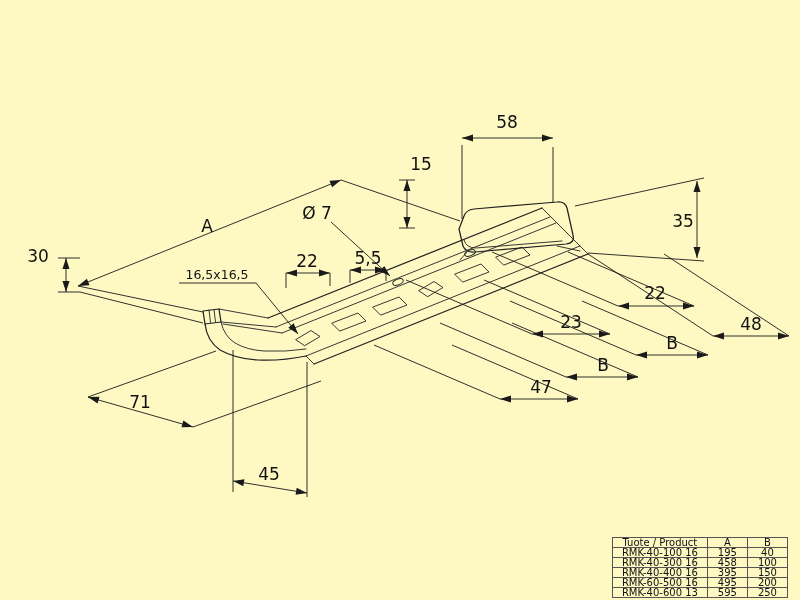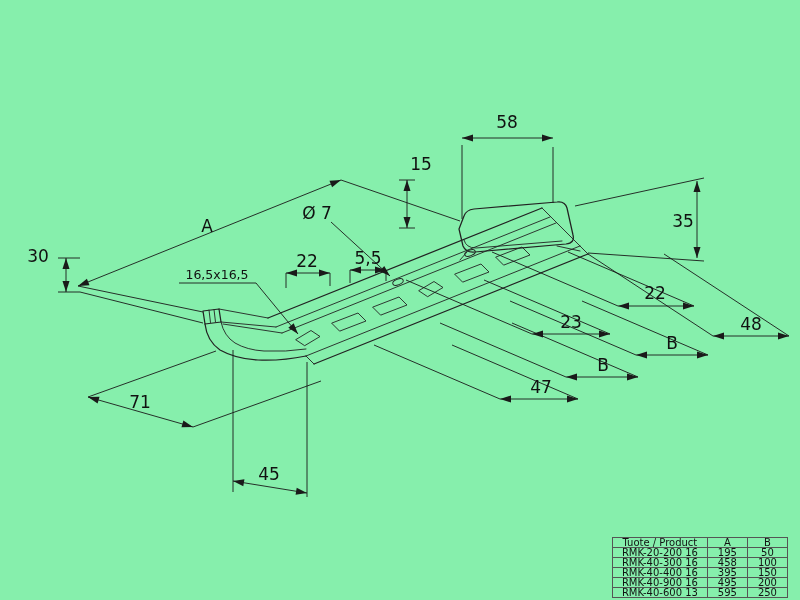--- a/index.html
+++ b/index.html
@@ -1,16 +1,16 @@
 <!DOCTYPE html>
 <html><head>
 <meta charset="utf-8">
 <style>
   html,body{margin:0;padding:0;background:#fff;}
-  .canvas{position:relative;width:800px;height:600px;background:#86efac;overflow:hidden;
+  .canvas{position:relative;width:800px;height:600px;background:#fef9c3;overflow:hidden;
           font-family:"DejaVu Sans", sans-serif;}
   svg{position:absolute;left:0;top:0;}
   .p  {stroke:#222;stroke-width:1.25;fill:none;stroke-linejoin:round;stroke-linecap:round;}
   .pt {stroke:#222;stroke-width:0.9;fill:none;stroke-linejoin:round;stroke-linecap:round;}
   .dl {stroke:#1a1a1a;stroke-width:0.9;fill:none;}
   .t  {font:17px "DejaVu Sans", sans-serif;fill:#111;text-anchor:middle;}
   .ts {font:12.5px "DejaVu Sans", sans-serif;fill:#111;text-anchor:middle;}
   .spec-table{position:absolute;left:612px;top:537px;width:176px;}
   .spec-table table{border-collapse:collapse;width:100%;font-family:"DejaVu Sans", sans-serif;}
   .spec-table th,.spec-table td{border:1px solid #555;font-size:10px;font-weight:normal;
@@ -194,36 +194,36 @@
   <table>
     <thead>
       <tr>
         <th style="width:94px">Tuote / Product</th>
         <th style="width:40px">A</th>
         <th style="width:40px">B</th>
       </tr>
     </thead>
     <tbody>
       <tr>
-        <td>RMK-20-200 16</td>
+        <td>RMK-40-100 16</td>
         <td>195</td>
-        <td>50</td>
+        <td>40</td>
       </tr>
       <tr>
         <td>RMK-40-300 16</td>
         <td>458</td>
         <td>100</td>
       </tr>
       <tr>
         <td>RMK-40-400 16</td>
         <td>395</td>
         <td>150</td>
       </tr>
       <tr>
-        <td>RMK-40-900 16</td>
+        <td>RMK-60-500 16</td>
         <td>495</td>
         <td>200</td>
       </tr>
       <tr>
         <td>RMK-40-600 13</td>
         <td>595</td>
         <td>250</td>
       </tr>
     </tbody>
   </table>

